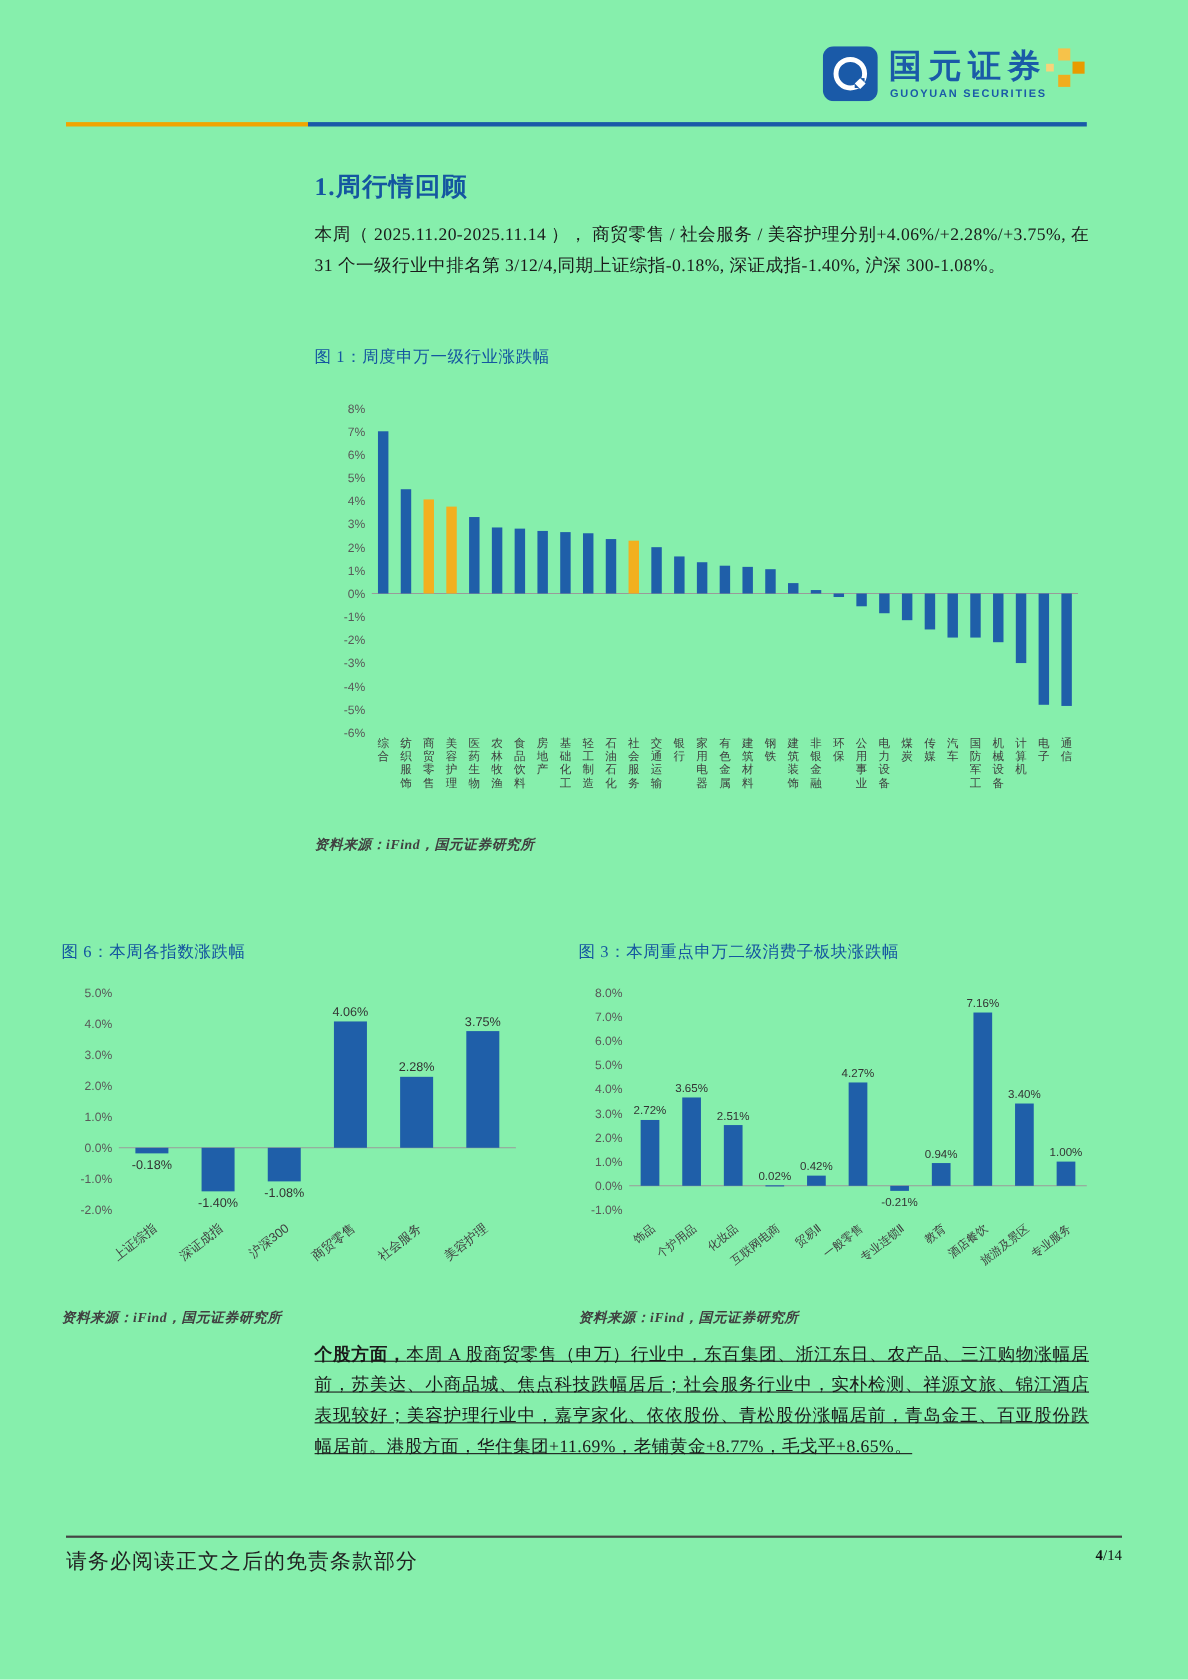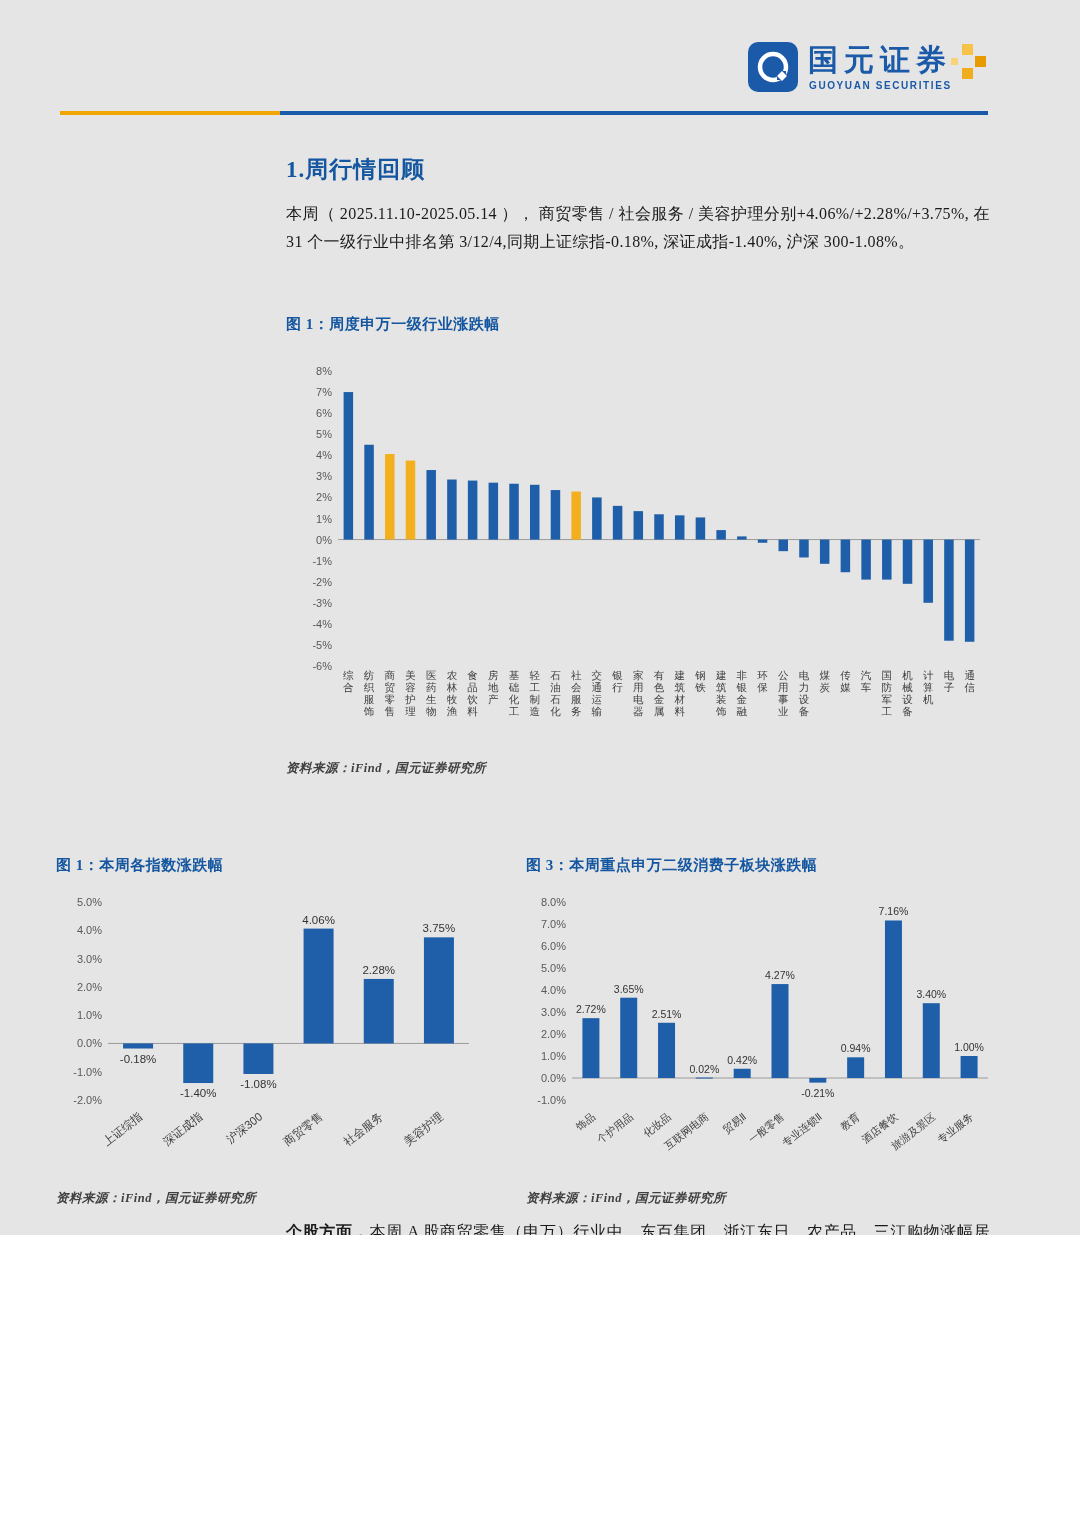--- a/index.html
+++ b/index.html
@@ -1,16 +1,16 @@
 <!DOCTYPE html>
 <html><head>
 <meta charset="utf-8">
 <style>
   html,body{margin:0;padding:0;background:#ffffff;}
-  .page{position:relative;width:1080px;height:1235px;background:#e5e5e5;overflow:hidden;
+  .page{position:relative;width:1080px;height:1527px;background:#86efac;overflow:hidden;
         font-family:"Liberation Serif","DejaVu Serif",serif;color:#1a1a1a;}
   .abs{position:absolute;}
 
   
   .logo-block{left:748px;top:40px;width:280px;height:62px;}
   .logo-icon{position:absolute;left:0;top:2px;}
   .brand-cn{position:absolute;left:60px;top:0px;font-size:30px;font-weight:bold;
             color:#1A5AA8;letter-spacing:6px;font-family:"Liberation Serif",serif;}
   .brand-en{position:absolute;left:61px;top:40px;font-size:10px;color:#1A5AA8;
             letter-spacing:1.6px;font-family:"Liberation Sans","DejaVu Sans",sans-serif;font-weight:bold;}
@@ -20,21 +20,21 @@
 
   
   .section-title{left:286px;top:154px;font-size:23px;font-weight:bold;color:#1456A0;letter-spacing:1px;}
   .para{width:704px;font-size:16px;line-height:1.75;text-align:justify;letter-spacing:0.4px;}
   .para1{left:286px;top:200px;}
   .para2{left:286px;top:786px;}
   .para3{left:286px;top:1218px;text-decoration:underline;}
   .lead{font-weight:bold;}
 
   
-  .fig-caption{font-size:15px;font-weight:bold;color:#1456A0;letter-spacing:0.5px;}
+  .fig-caption{font-size:15px;font-weight:normal;color:#1456A0;letter-spacing:0.5px;}
   .fig1-caption{left:286px;top:315px;}
   .fig2-caption{left:56px;top:856px;}
   .fig3-caption{left:526px;top:856px;}
   .source-note{font-size:12.5px;font-style:italic;color:#404040;letter-spacing:0.5px;font-weight:bold;}
   .fig1-source{left:286px;top:760px;}
   .fig2-source{left:56px;top:1190px;}
   .fig3-source{left:526px;top:1190px;}
 
   
   .chart{position:absolute;}
@@ -67,21 +67,21 @@
     <span class="brand-en">GUOYUAN SECURITIES</span>
     <span class="gold-sq" style="left:214px;top:4px;width:11px;height:11px;background:#F6C24A;"></span>
     <span class="gold-sq" style="left:227px;top:16px;width:11px;height:11px;background:#E89B00;"></span>
     <span class="gold-sq" style="left:214px;top:28px;width:11px;height:11px;background:#F0AD1E;"></span>
     <span class="gold-sq" style="left:203px;top:18px;width:7px;height:7px;background:#F8D37A;"></span>
   </div>
 
   <div class="abs header-rule"></div>
 
   <div class="abs section-title">1.周行情回顾</div>
-  <div class="abs para para1">本周（ 2025.11.10-2025.05.14 ）， 商贸零售 / 社会服务 / 美容护理分别+4.06%/+2.28%/+3.75%, 在 31 个一级行业中排名第 3/12/4,同期上证综指-0.18%, 深证成指-1.40%, 沪深 300-1.08%。</div>
+  <div class="abs para para1">本周（ 2025.11.20-2025.11.14 ）， 商贸零售 / 社会服务 / 美容护理分别+4.06%/+2.28%/+3.75%, 在 31 个一级行业中排名第 3/12/4,同期上证综指-0.18%, 深证成指-1.40%, 沪深 300-1.08%。</div>
 
   <div class="abs fig-caption fig1-caption">图 1：周度申万一级行业涨跌幅</div>
   <div class="abs chart figure1">
       <svg width="700" height="395" viewBox="0 0 700 395">
         <text x="44" y="29" text-anchor="end" font-size="11" fill="#595959">8%</text>
         <text x="44" y="50.07142857142857" text-anchor="end" font-size="11" fill="#595959">7%</text>
         <text x="44" y="71.14285714285714" text-anchor="end" font-size="11" fill="#595959">6%</text>
         <text x="44" y="92.21428571428571" text-anchor="end" font-size="11" fill="#595959">5%</text>
         <text x="44" y="113.28571428571428" text-anchor="end" font-size="11" fill="#595959">4%</text>
         <text x="44" y="134.35714285714286" text-anchor="end" font-size="11" fill="#595959">3%</text>
@@ -155,21 +155,21 @@
         <text font-size="10.5" fill="#404040" x="640.2258064516129" y="333" text-anchor="middle"><tspan x="640.2258064516129" dy="0">计</tspan><tspan x="640.2258064516129" dy="12">算</tspan><tspan x="640.2258064516129" dy="12">机</tspan></text>
         <rect x="656.1854838709678" y="193.57142857142856" width="9.5" height="101.14285714285717" fill="#1F5FA9"></rect>
         <text font-size="10.5" fill="#404040" x="660.9354838709678" y="333" text-anchor="middle"><tspan x="660.9354838709678" dy="0">电</tspan><tspan x="660.9354838709678" dy="12">子</tspan></text>
         <rect x="676.8951612903227" y="193.57142857142856" width="9.5" height="102.19642857142856" fill="#1F5FA9"></rect>
         <text font-size="10.5" fill="#404040" x="681.6451612903227" y="333" text-anchor="middle"><tspan x="681.6451612903227" dy="0">通</tspan><tspan x="681.6451612903227" dy="12">信</tspan></text>
       </svg>
     </div>
   <div class="abs source-note fig1-source">资料来源：iFind，国元证券研究所</div>
 
 
-  <div class="abs fig-caption fig2-caption">图 1：本周各指数涨跌幅</div>
+  <div class="abs fig-caption fig2-caption">图 6：本周各指数涨跌幅</div>
   <div class="abs fig-caption fig3-caption">图 3：本周重点申万二级消费子板块涨跌幅</div>
   <div class="abs chart figure2">
       <svg width="425" height="300" viewBox="0 0 425 300">
         <text x="46" y="22" text-anchor="end" font-size="11" fill="#595959">5.0%</text>
         <text x="46" y="50.285714285714285" text-anchor="end" font-size="11" fill="#595959">4.0%</text>
         <text x="46" y="78.57142857142857" text-anchor="end" font-size="11" fill="#595959">3.0%</text>
         <text x="46" y="106.85714285714285" text-anchor="end" font-size="11" fill="#595959">2.0%</text>
         <text x="46" y="135.14285714285714" text-anchor="end" font-size="11" fill="#595959">1.0%</text>
         <text x="46" y="163.42857142857144" text-anchor="end" font-size="11" fill="#595959">0.0%</text>
         <text x="46" y="191.7142857142857" text-anchor="end" font-size="11" fill="#595959">-1.0%</text>

